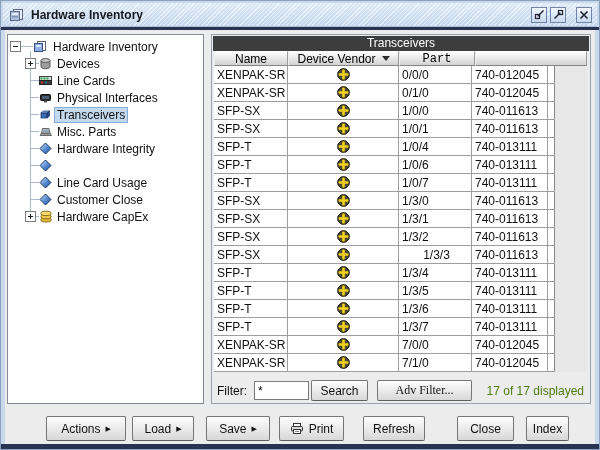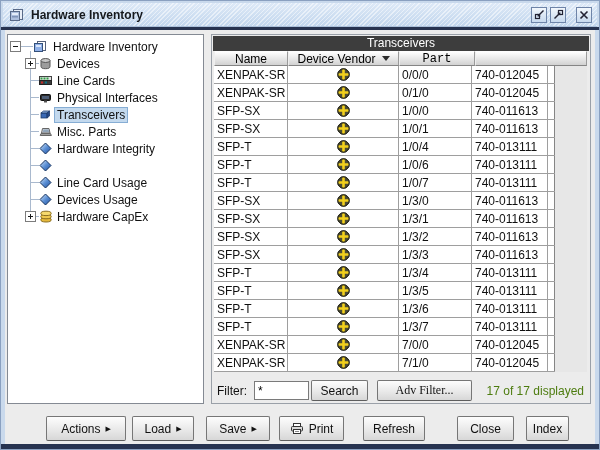--- a/index.html
+++ b/index.html
@@ -255,21 +255,21 @@
               <defs>
                 <linearGradient id="g13" x1="0" y1="0" x2="1" y2="1">
                   <stop offset="0" stop-color="#dcebfb"></stop>
                   <stop offset="0.5" stop-color="#5b8fd4"></stop>
                   <stop offset="1" stop-color="#1d4e9e"></stop>
                 </linearGradient>
               </defs>
               <path d="M6.5 1 L12 6.5 L6.5 12 L1 6.5 Z" fill="url(#g13)" stroke="#16335f"></path>
             </svg>
           </span>
-          <span class="tlabel" style="left: 46px;">Devices Usage</span>
+          <span class="tlabel" style="left: 46px;">Customer Close</span>
         </div>
         <div class="trow" style="top: 173px;">
           <div class="tree-line" style="left: 23px; top: 8px; width: 8px; height: 1px;"></div>
           <span class="texp" style="left: 17px;">
             <span class="h"></span>
             <span class="v"></span>
           </span>
           <span class="ticon" style="left: 31px;">
             <svg width="14" height="13">
               <g stroke="#8a6d1d">
@@ -454,21 +454,21 @@
             <div class="td" style="width: 74px;">SFP-SX</div>
             <div class="td center" style="width: 111px;">
               <span style="display: flex;">
                 <svg width="13" height="13">
                   <circle cx="6.5" cy="6.5" r="5.7" fill="#4c4c34" stroke="#26261a"></circle>
                   <path d="M6.5 1.3 V11.7 M1.3 6.5 H11.7" stroke="#f2d01c" stroke-width="2.6"></path>
                   <circle cx="6.5" cy="6.5" r="5.7" fill="none" stroke="#26261a"></circle>
                 </svg>
               </span>
             </div>
-            <div class="td" style="width: 73px;">1/3/3</div>
+            <div class="td" style="width: 73px; text-align: center;">1/3/3</div>
             <div class="td" style="width: 76px;">740-011613</div>
             <div class="td spacer" style="width: 7px;"></div>
           </div>
           <div class="tr">
             <div class="td" style="width: 74px;">SFP-T</div>
             <div class="td center" style="width: 111px;">
               <span style="display: flex;">
                 <svg width="13" height="13">
                   <circle cx="6.5" cy="6.5" r="5.7" fill="#4c4c34" stroke="#26261a"></circle>
                   <path d="M6.5 1.3 V11.7 M1.3 6.5 H11.7" stroke="#f2d01c" stroke-width="2.6"></path>

